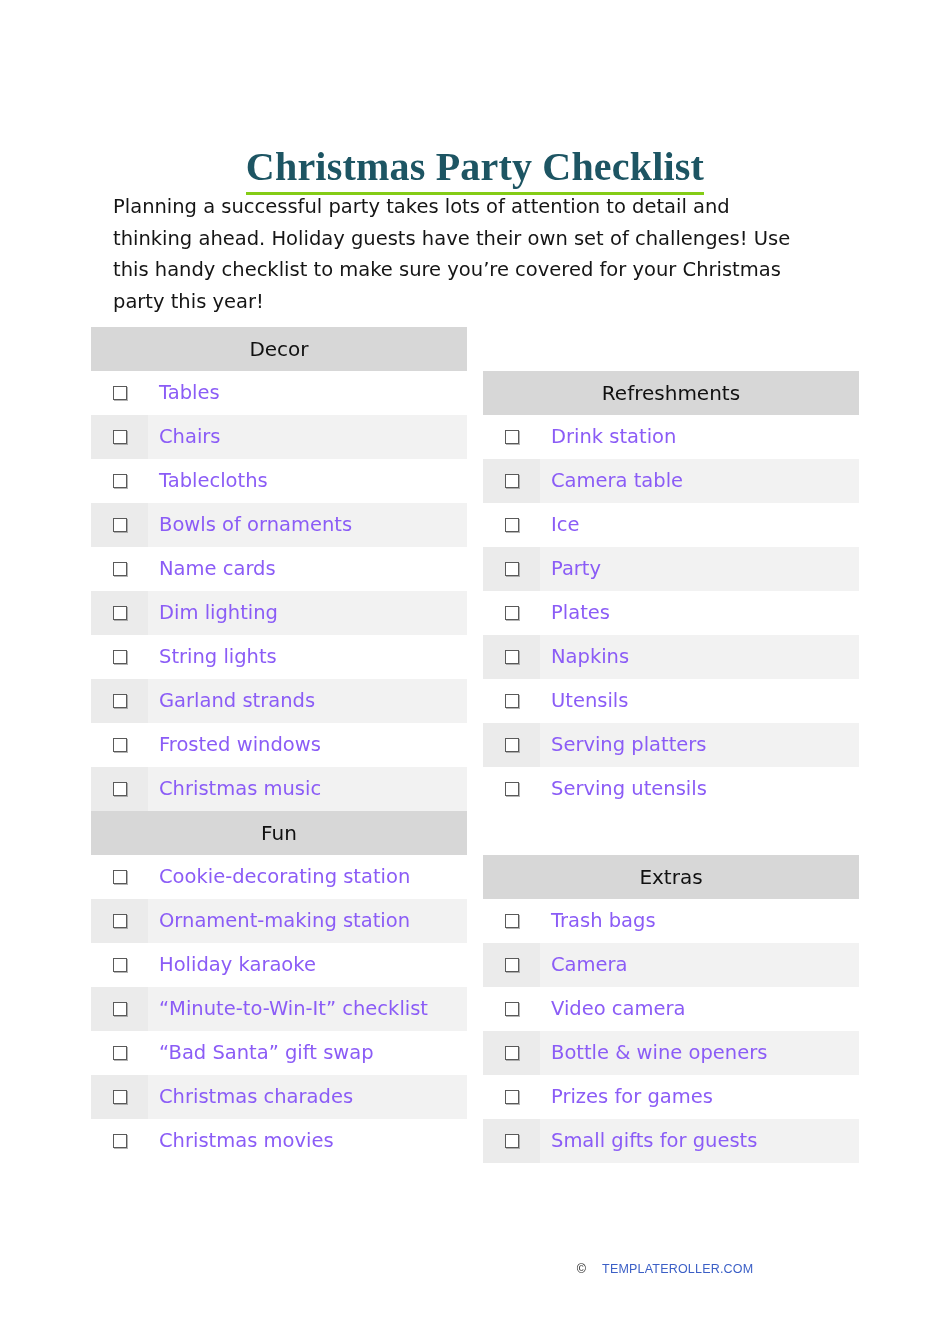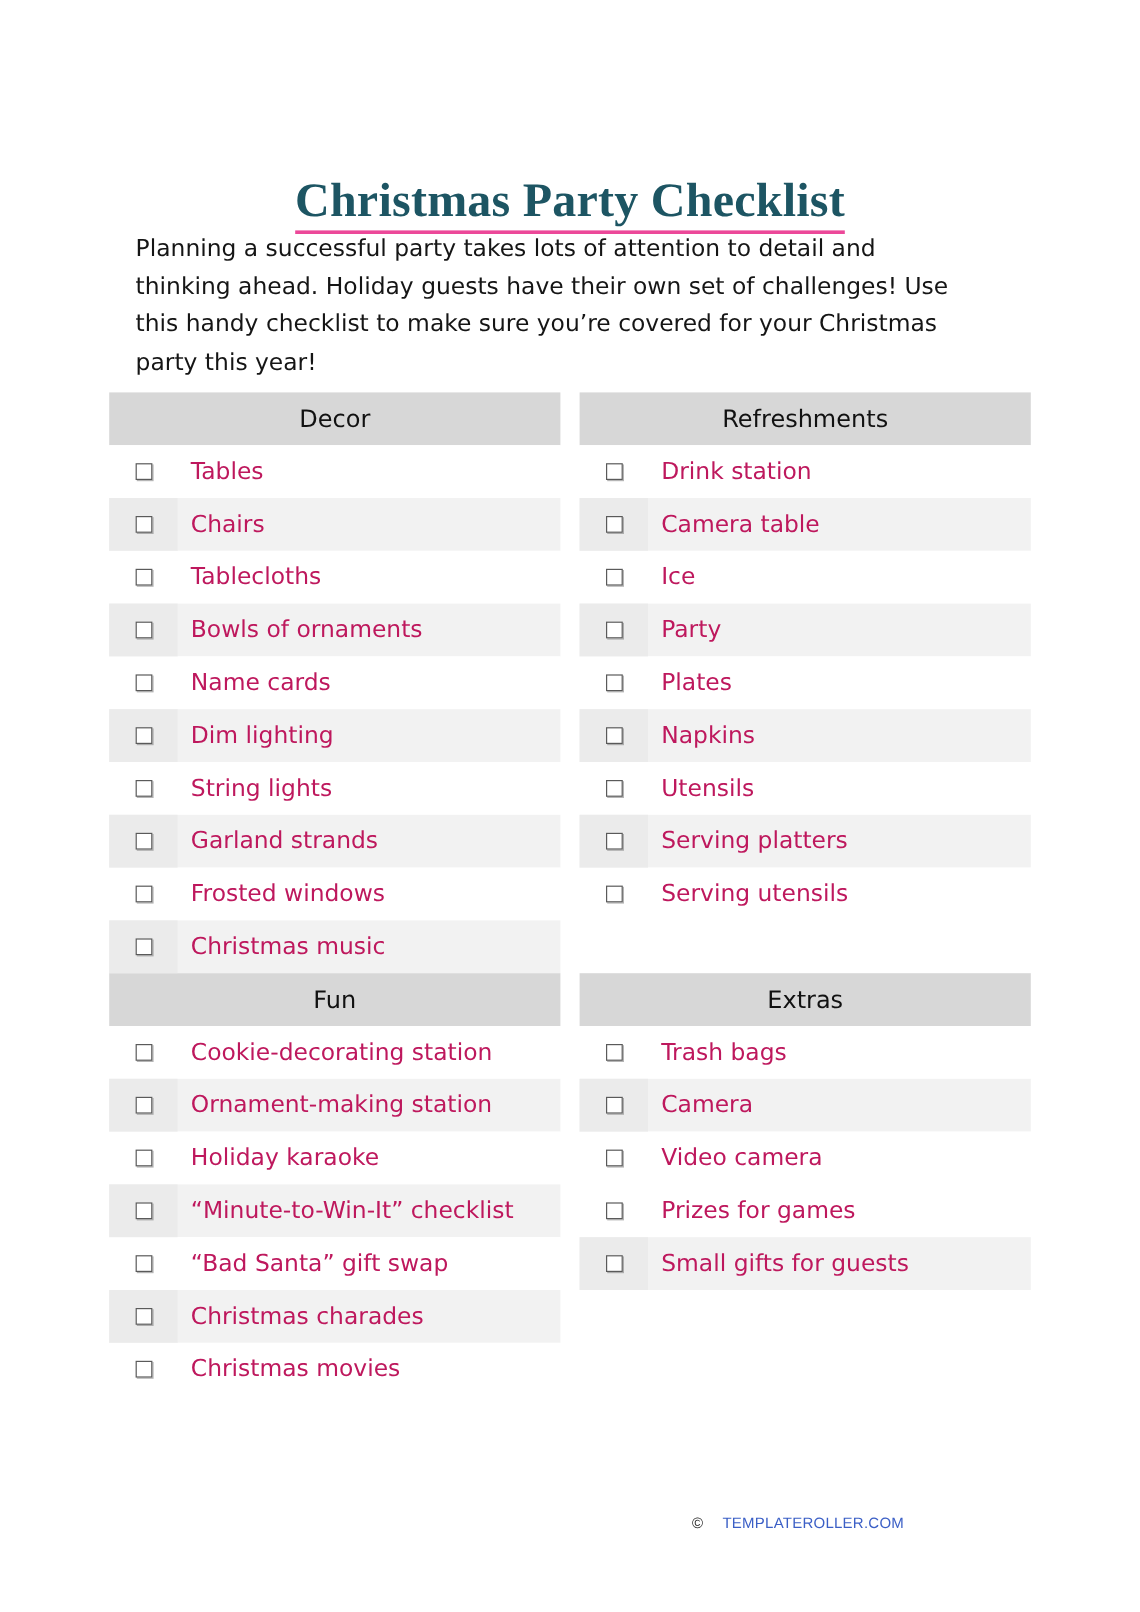--- a/index.html
+++ b/index.html
@@ -33,21 +33,21 @@
     text-align: center;
   }
   .title {
     display: inline-block;
     font-family: "Liberation Serif", "DejaVu Serif", serif;
     font-weight: bold;
     font-size: 40px;
     line-height: 48px;
     letter-spacing: 0.2px;
     color: #1d5563;
-    border-bottom: 3px solid #ec4899;
+    border-bottom: 3px solid #84cc16;
     padding-bottom: 1px;
   }
 
   
   .intro {
     position: absolute;
     left: 113px;
     top: 191px;
     width: 724px;
     font-family: "DejaVu Sans", sans-serif;
@@ -60,21 +60,21 @@
   .intro > span { display: block; }
 
   
   .columns {
     position: absolute;
     left: 91px;
     top: 327px;
     width: 768px;
     display: flex;
     gap: 16px;
-    align-items: flex-start;
+    align-items: flex-end;
   }
   .col { width: 376px; flex: 0 0 376px; }
 
   .tbl { width: 376px; }
 
   .sec-header {
     background: #d7d7d7;
     height: 44px;
     line-height: 44px;
     text-align: center;
@@ -109,21 +109,21 @@
     border: 1.6px solid #5a5a5a;
     background: #ffffff;
     box-sizing: border-box;
     box-shadow: 1px 1px 0 rgba(120,120,120,0.55);
   }
   .label-cell {
     flex: 1 1 auto;
     padding-left: 11px;
     font-size: 19.5px;
     line-height: 22px;
-    color: #be185d;
+    color: #8b5cf6;
     font-family: "DejaVu Sans", sans-serif;
     white-space: nowrap;
   }
 
   
   .footer {
     position: absolute;
     left: 0;
     top: 1262px;
     width: 950px;
@@ -351,20 +351,26 @@
                 <span class="checkbox"></span>
               </div>
               <div class="label-cell">Camera</div>
             </div>
             <div class="row">
               <div class="cb-cell">
                 <span class="checkbox"></span>
               </div>
               <div class="label-cell">Video camera</div>
             </div>
+            <div class="row alt">
+              <div class="cb-cell">
+                <span class="checkbox"></span>
+              </div>
+              <div class="label-cell">Bottle &amp; wine openers</div>
+            </div>
             <div class="row">
               <div class="cb-cell">
                 <span class="checkbox"></span>
               </div>
               <div class="label-cell">Prizes for games</div>
             </div>
             <div class="row alt">
               <div class="cb-cell">
                 <span class="checkbox"></span>
               </div>

